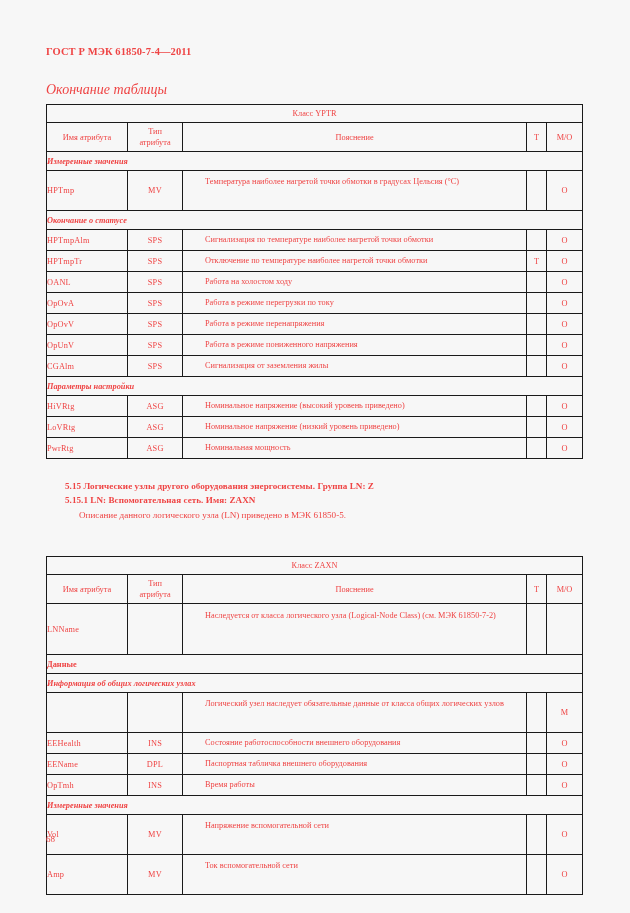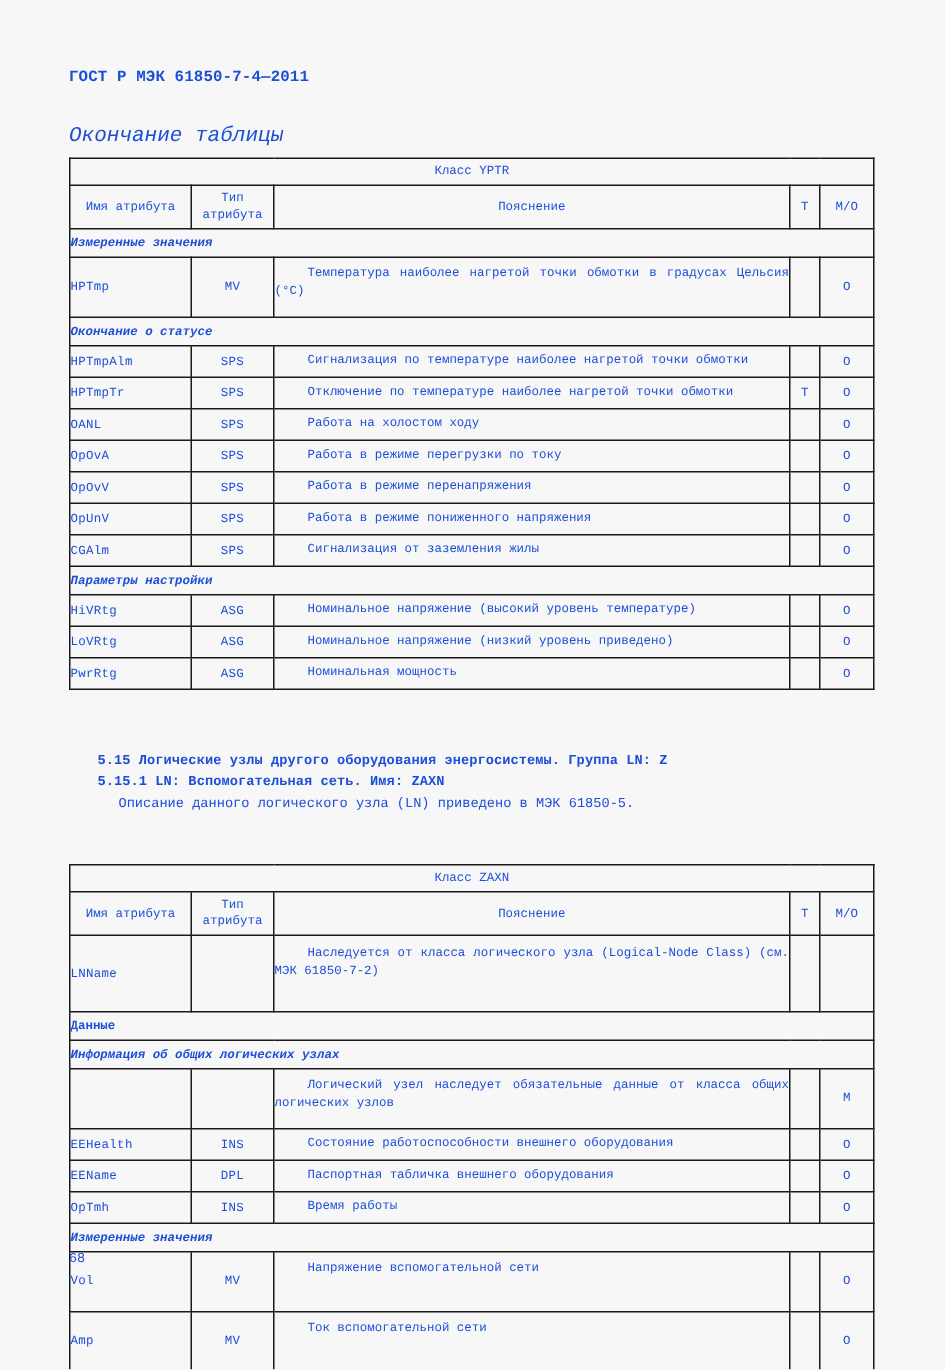--- a/index.html
+++ b/index.html
@@ -5,22 +5,22 @@
   html, body {
     margin: 0;
     padding: 0;
     background: #f7f7f7;
   }
   .page {
     position: relative;
     width: 630px;
     height: 913px;
     background: #f7f7f7;
-    font-family: Liberation Mono, monospace;
-    color: #1d4ed8;
+    font-family: Liberation Serif, serif;
+    color: #ef4444;
     overflow: hidden;
   }
   .content {
     position: absolute;
     left: 46px;
     top: 0;
     width: 538px;
   }
   .doc-header {
     font-size: 10.5px;
@@ -98,21 +98,21 @@
     height: 18px;
     padding-left: 11px;
     font-size: 8.6px;
     font-weight: bold;
     font-style: italic;
   }
   .section-row.upright td {
     font-style: normal;
   }
   .headings {
-    margin-top: 40px;
+    margin-top: 21px;
     margin-left: 19px;
   }
   .h-line {
     font-size: 9.1px;
     font-weight: bold;
     line-height: 13.5px;
     letter-spacing: 0.05px;
   }
   .h-body {
     font-size: 9.1px;
@@ -224,21 +224,21 @@
           <td class="cell-center"></td>
           <td class="cell-center">O</td>
         </tr>
 
         <tr class="section-row">
           <td colspan="5">Параметры настройки</td>
         </tr>
         <tr>
           <td class="cell-name">HiVRtg</td>
           <td class="cell-type">ASG</td>
-          <td class="cell-desc">Номинальное напряжение (высокий уровень температуре)</td>
+          <td class="cell-desc">Номинальное напряжение (высокий уровень приведено)</td>
           <td class="cell-center"></td>
           <td class="cell-center">O</td>
         </tr>
         <tr>
           <td class="cell-name">LoVRtg</td>
           <td class="cell-type">ASG</td>
           <td class="cell-desc">Номинальное напряжение (низкий уровень приведено)</td>
           <td class="cell-center"></td>
           <td class="cell-center">O</td>
         </tr>

